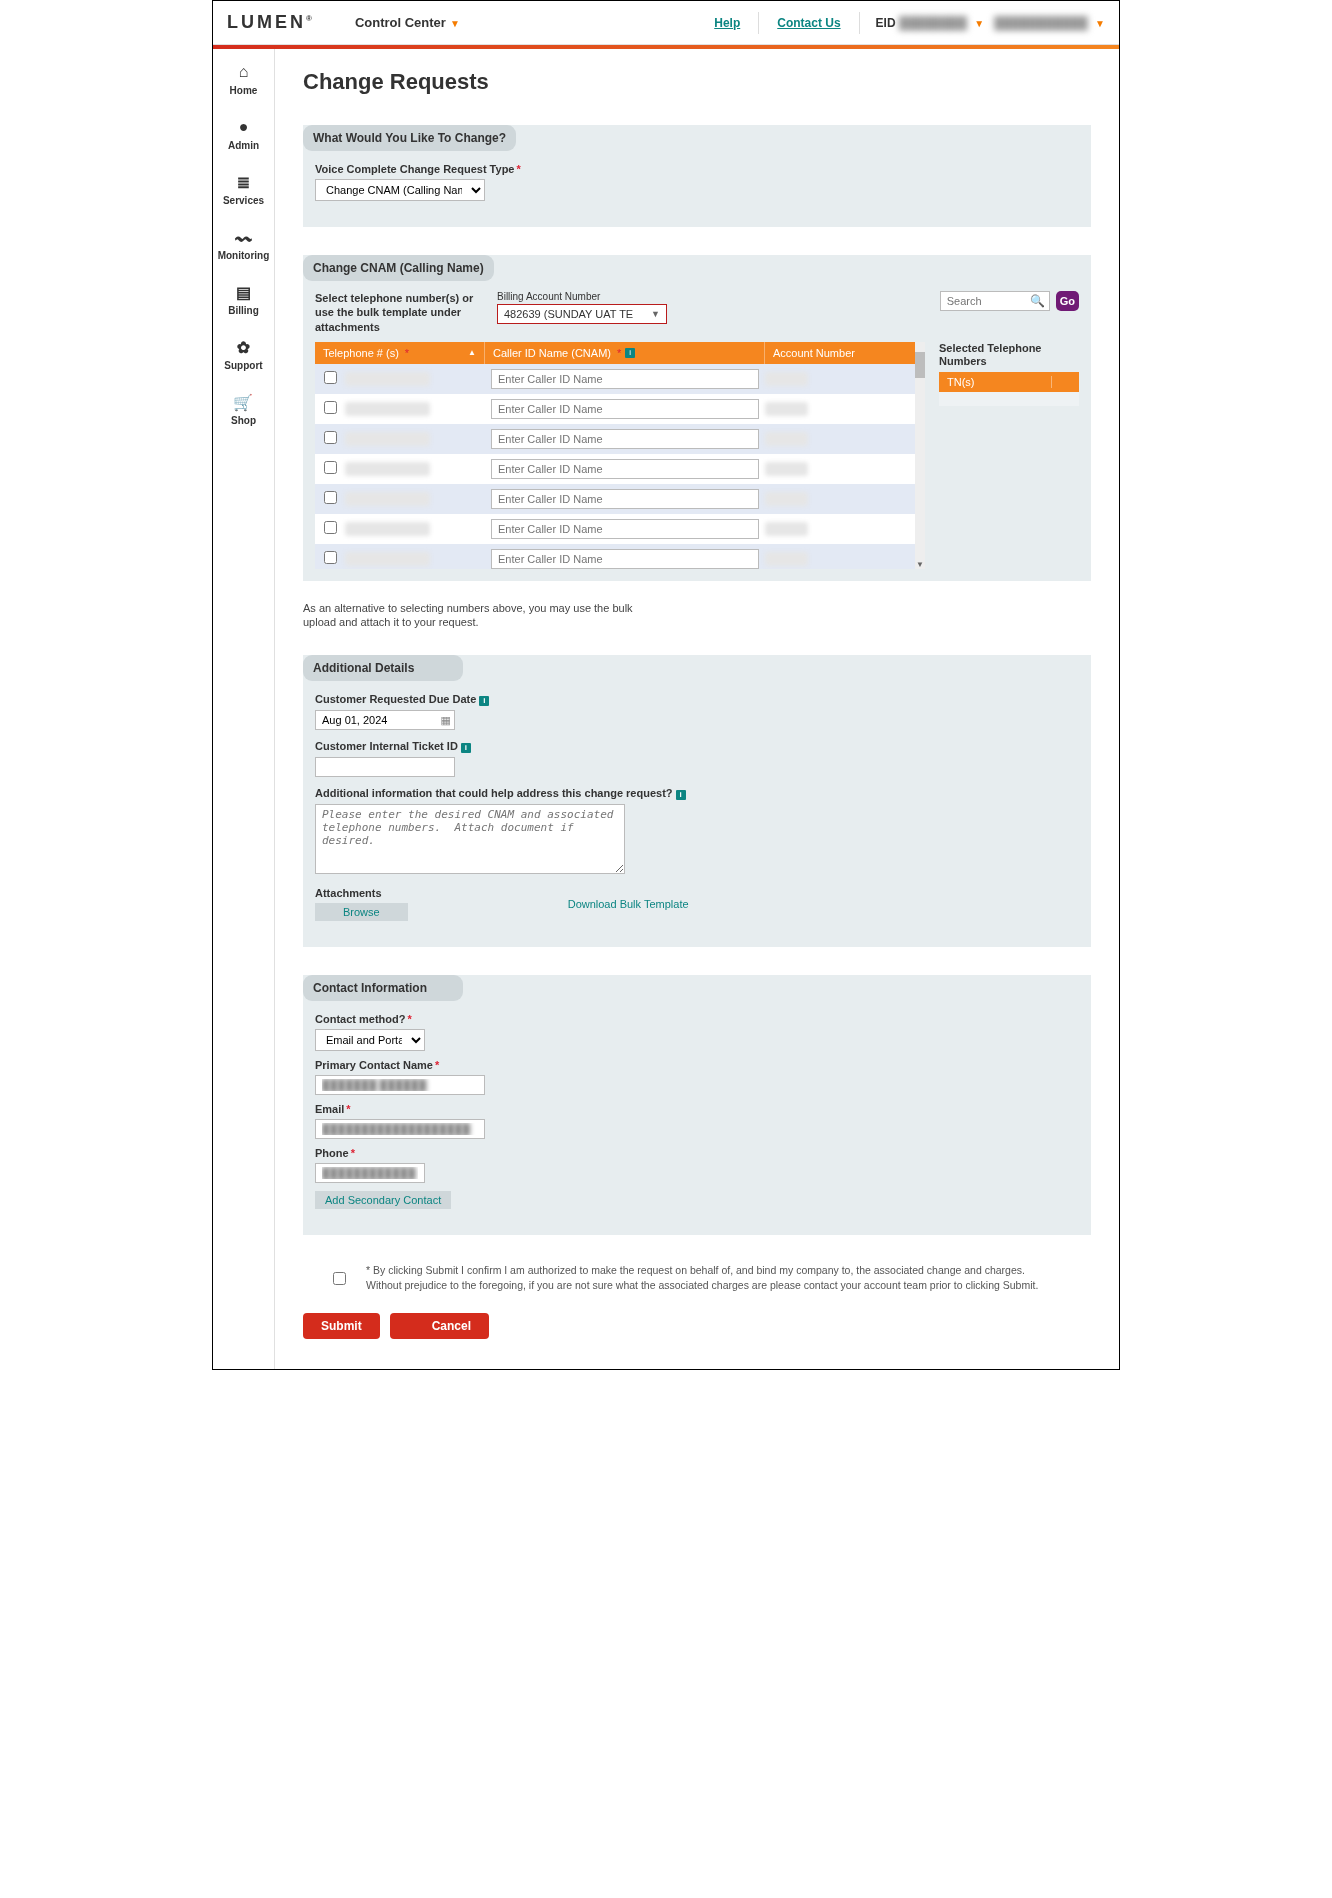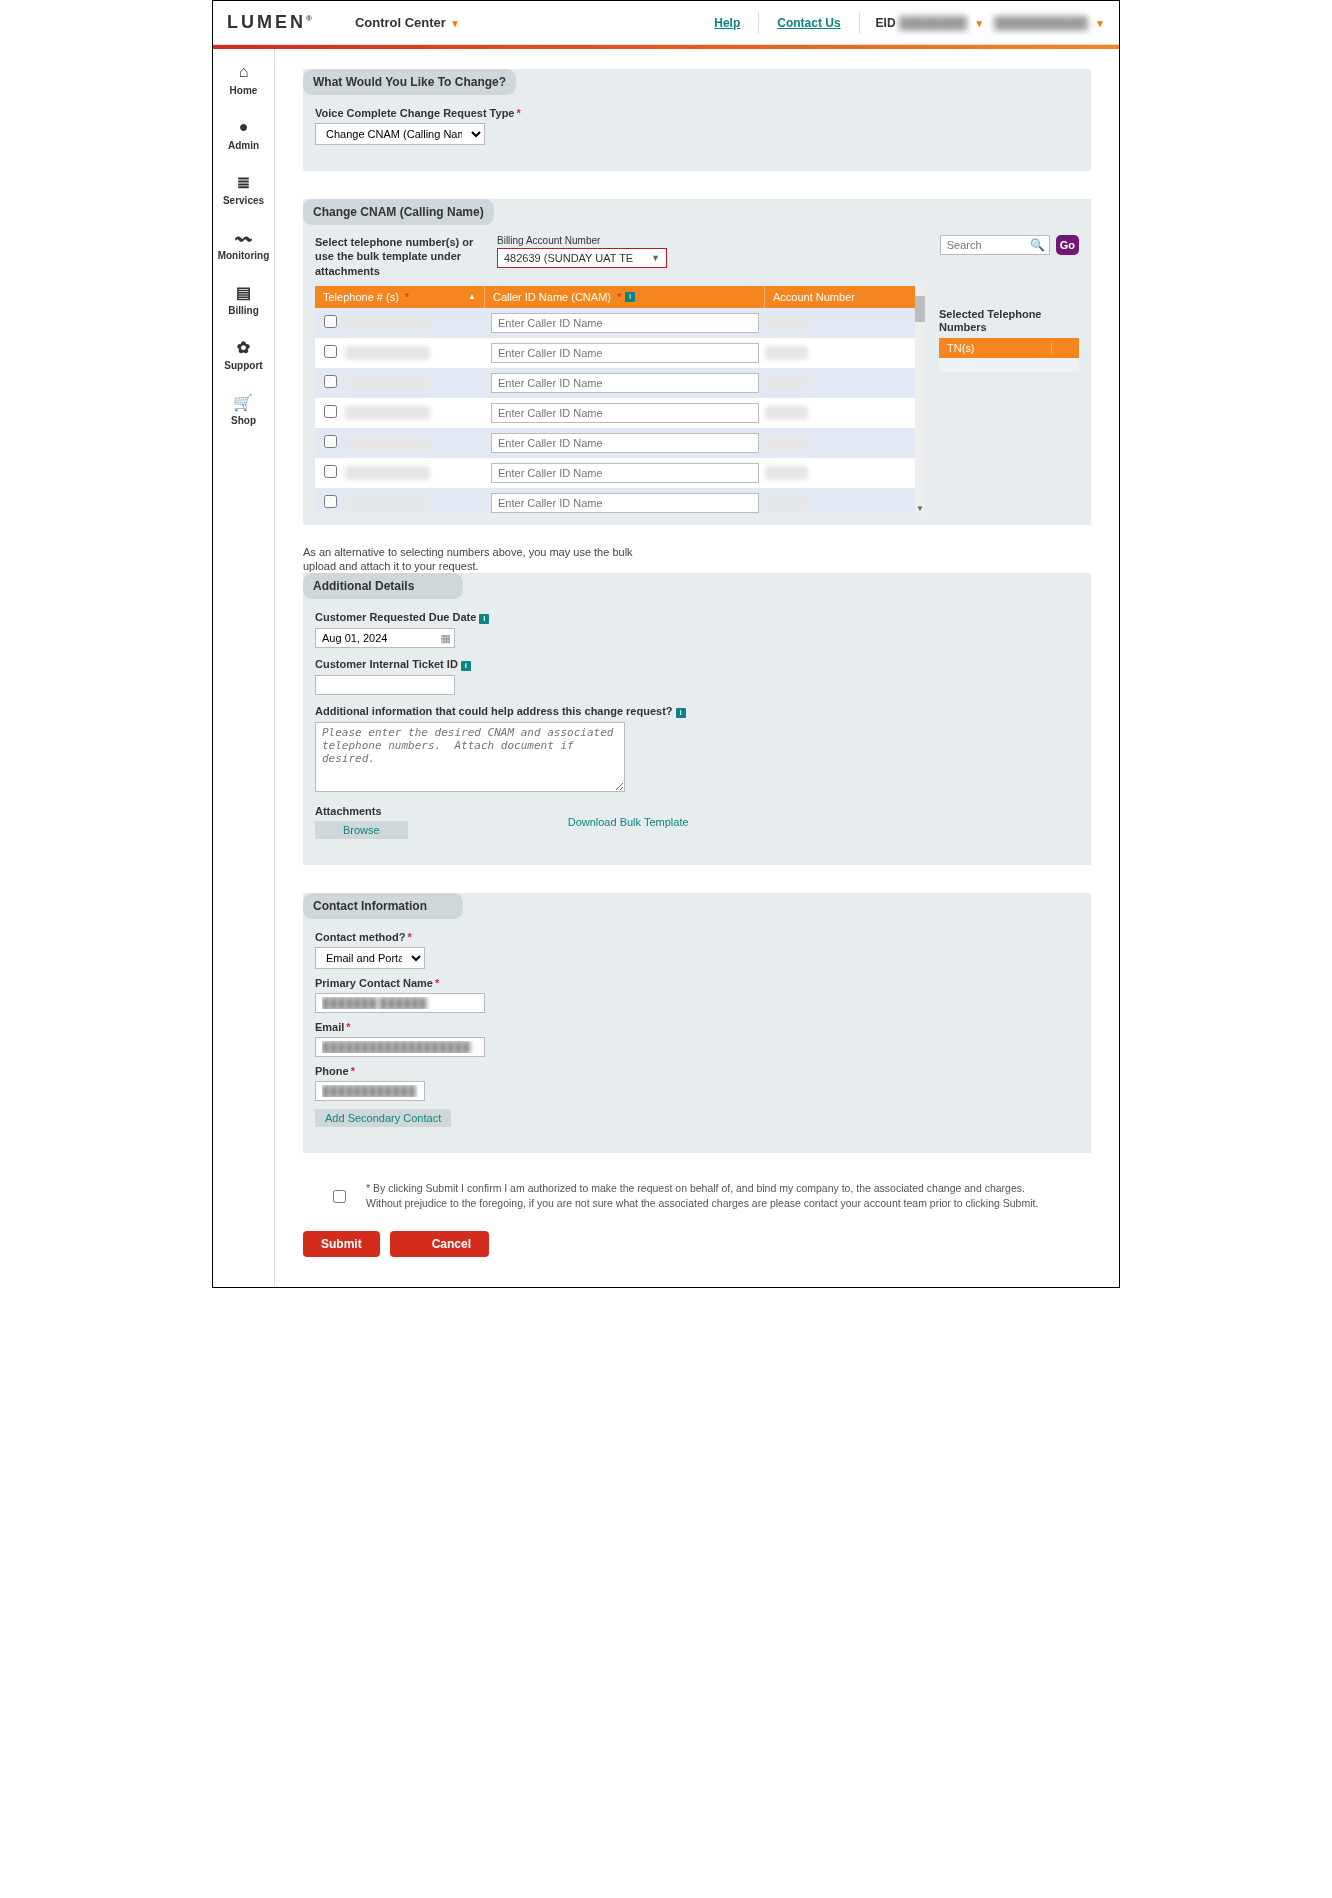--- a/index.html
+++ b/index.html
@@ -58,26 +58,26 @@
   .gc-chk { width:30px; text-align:center; }
   .gc-tel { width:140px; }
   .gc-cnam { flex:1; padding: 0 6px; }
   .gc-cnam input { width: 100%; }
   .gc-acct { width:160px; }
   .blur-pill { display:inline-block; background:#e6e6e6; border-radius:3px; color:transparent; filter:blur(2px); }
   .scroll-track { position:absolute; right:0; top:0; bottom:0; width:10px; background:#eee; }
   .scroll-thumb { position:absolute; right:0; top:10px; width:10px; height:26px; background:#bdbdbd; }
   .scroll-arr { position:absolute; right:0; font-size:8px; color:#666; width:10px; text-align:center; }
   .scroll-arr.bot { bottom:0; }
-  .sel-tn { width:140px;margin-top:22px; }
+  .sel-tn { width:140px; }
   .sel-tn-title { font-size:11px; font-weight:700; line-height:1.2; margin-bottom:4px; }
   .sel-tn-head { background:#f5861f; color:#fff; font-size:11px; padding:4px 8px; display:flex; }
   .sel-tn-head span:first-child { flex:1; }
   .sel-tn-body { background:#eef2f4; height:14px; }
-  .bulk-note { font-size:11px; color:#444; max-width: 330px; line-height:1.3; }
+  .bulk-note { font-size:11px; color:#444; max-width: 330px; line-height:1.3; margin-bottom:26px; }
   
   .date-input-wrap { position:relative; display:inline-block; }
   .date-input-wrap .cal-ic { position:absolute; right:4px; top:4px; font-size:11px; color:#888; }
   .textarea { width: 310px; height: 70px; font-style: italic; color:#777; }
   .attach-row { display:flex; align-items:center; gap:160px; margin-top:10px; }
   .browse-btn { background:#cfd7da; border:none; padding:3px 28px; font-size:11px; color:#0c8582; cursor:pointer; }
   .dl-link { color:#0c8582; font-size:11px; cursor:pointer; }
   .add-contact { background:#cfd7da; border:none; padding:3px 10px; font-size:11px; color:#0c8582; cursor:pointer; margin-top:8px; }
   
   .confirm-row { display:flex; align-items:center; gap:20px; padding: 0 30px 20px 30px; font-size:10.5px; color:#555; line-height:1.4; }
@@ -144,20 +144,21 @@
         <span class="side-icon">✿</span>
         <span>Support</span>
       </div>
       <div class="side-item">
         <span class="side-icon">🛒</span>
         <span>Shop</span>
       </div>
     </div>
 
     <div class="main">
+      <h1 class="page-title">Change Requests</h1>
 
       <div class="panel">
         <div class="panel-header">What Would You Like To Change?</div>
         <div class="panel-body">
           <label class="field-label">
             <span>Voice Complete Change Request Type</span><span class="req">*</span>
           </label>
           <select style="width:170px;">
             <option>Change CNAM (Calling Nam</option>
           </select>

